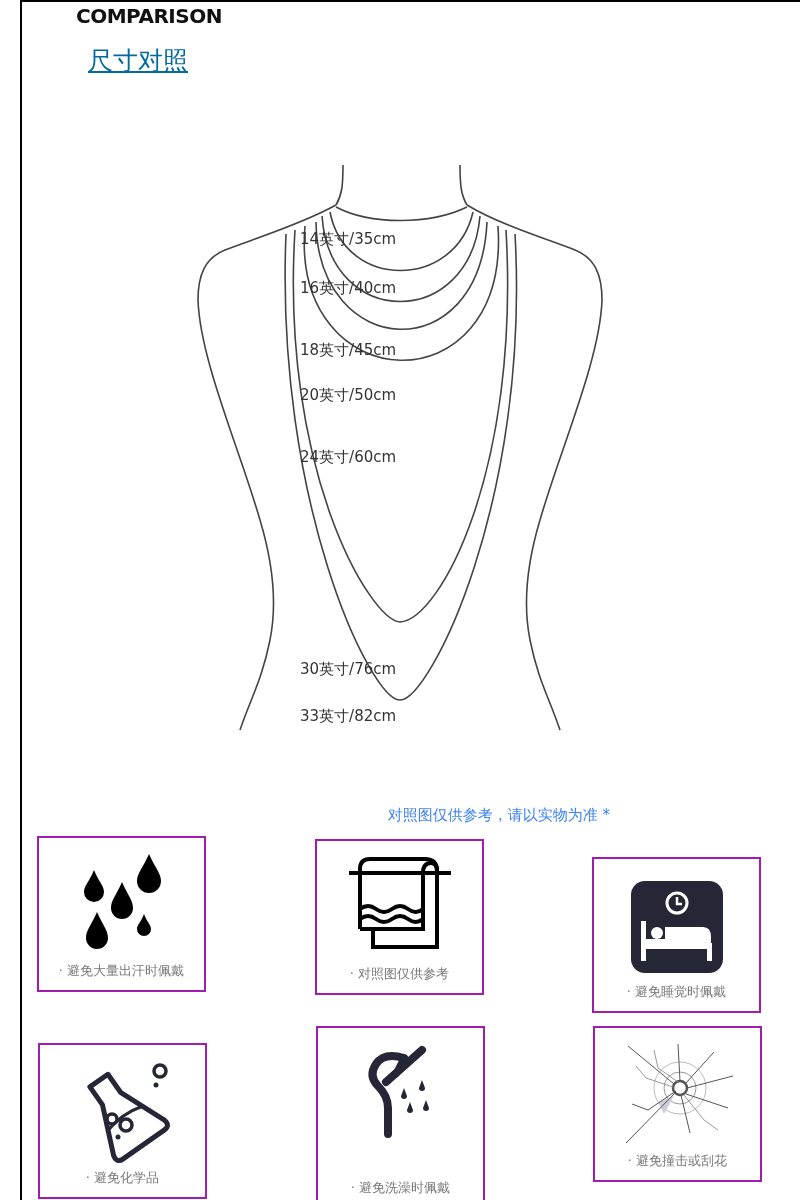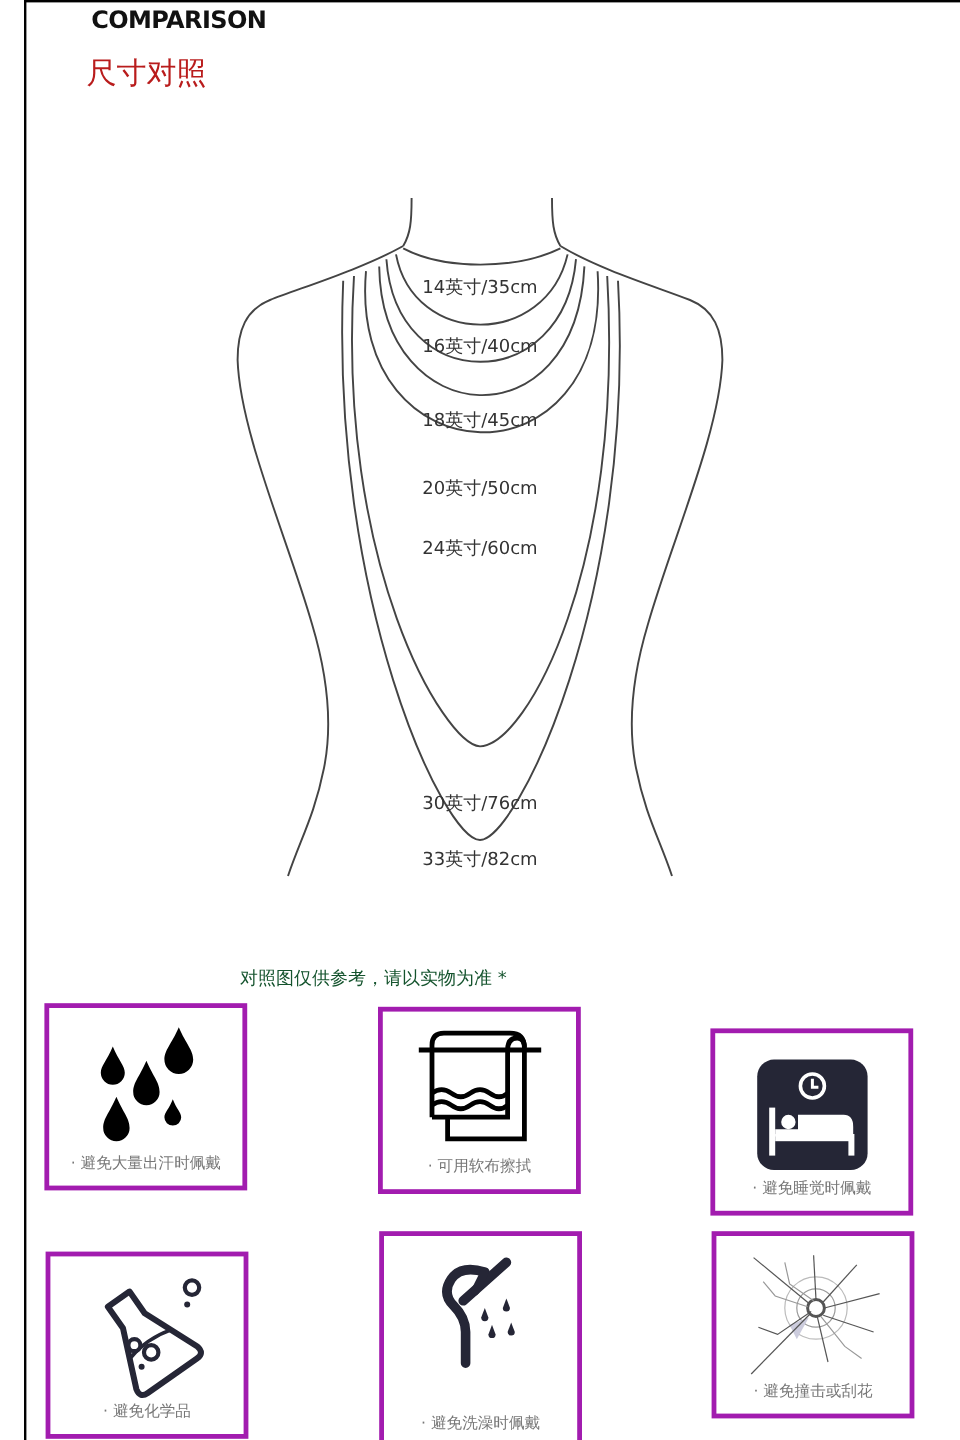--- a/index.html
+++ b/index.html
@@ -1,24 +1,24 @@
 <!DOCTYPE html>
 <html><head>
   <meta charset="utf-8">
   <style>
     html, body { margin:0; padding:0; background:#fff; }
     body { width:800px; height:1200px; position:relative; overflow:hidden; font-family:"DejaVu Sans","Liberation Sans",sans-serif; }
     .frame-top { position:absolute; left:21px; top:0; width:779px; height:2px; background:#000; }
     .frame-left { position:absolute; left:20px; top:0; width:2px; height:1200px; background:#000; }
     .title-en { position:absolute; left:76px; top:4px; font-family:"DejaVu Sans","Liberation Sans",sans-serif; font-weight:bold; font-size:20px; letter-spacing:-0.5px; color:#111; }
-    .title-cn { position:absolute; left:72px; top:44px; font-size:25px; color:#b91c1c; }
+    .title-cn { position:absolute; left:88px; top:44px; font-size:25px; color:#0369a1;text-decoration:underline; }
     .diagram { position:absolute; left:0; top:150px; width:800px; height:600px; }
-    .size-label { position:absolute; font-size:15px; color:#333; width:200px; text-align:center; left:300px; }
-    .note { position:absolute; left:200px; width:410px; top:806px; text-align:left; font-size:15px; color:#14532d; }
-    .card { position:absolute; border:4px solid #a21caf; background:#fff; box-sizing:border-box; }
+    .size-label { position:absolute; font-size:15px; color:#333; width:200px; text-align:left; left:300px; }
+    .note { position:absolute; left:200px; width:410px; top:806px; text-align:right; font-size:15px; color:#3b82f6; }
+    .card { position:absolute; border:2px solid #a21caf; background:#fff; box-sizing:border-box; }
     .card svg { position:absolute; left:50%; transform:translateX(-50%); }
     .card .cap { position:absolute; bottom:10px; left:0; right:0; text-align:center; font-size:13px; color:#777; }
   </style>
 </head>
 <body>
 
 <div class="frame-top"></div>
 <div class="frame-left"></div>
 
 <div class="title-en">COMPARISON</div>
@@ -44,21 +44,21 @@
   <path d="M305 226 C290 400 510 410 498 226"></path>
 
   <path d="M295 230 C280 470 370 620 400 622 C440 620 520 470 506 230"></path>
 
   <path d="M286 234 C275 500 370 700 400 700 C430 700 530 500 515 234"></path>
 </svg>
 
 <div class="size-label" style="top:230px">14英寸/35cm</div>
 <div class="size-label" style="top:279px">16英寸/40cm</div>
 <div class="size-label" style="top:341px">18英寸/45cm</div>
-<div class="size-label" style="top:398px">20英寸/50cm</div>
+<div class="size-label" style="top:386px">20英寸/50cm</div>
 <div class="size-label" style="top:448px">24英寸/60cm</div>
 <div class="size-label" style="top:660px">30英寸/76cm</div>
 <div class="size-label" style="top:707px">33英寸/82cm</div>
 
 <div class="note">对照图仅供参考，请以实物为准 *</div>
 
 <div class="card" style="left:37px; top:836px; width:169px; height:156px;">
   <svg width="110" height="110" viewBox="0 0 110 110" style="top:10px;" fill="#000">
     <path d="M27 22 C22 34 17 38 17 44 A10 10 0 0 0 37 44 C37 38 32 34 27 22Z"></path>
     <path d="M82 6 C76 20 70 25 70 33 A12 12 0 0 0 94 33 C94 25 88 20 82 6Z"></path>
@@ -71,21 +71,21 @@
 
 <div class="card" style="left:315px; top:839px; width:169px; height:156px;">
   <svg width="110" height="110" viewBox="0 0 110 110" style="top:10px;" fill="none" stroke="#000" stroke-width="4">
     <line x1="4" y1="22" x2="106" y2="22"></line>
     <path d="M15 78 V18 Q15 8 25 8 H80 Q92 8 92 20"></path>
     <path d="M78 22 Q78 12 86 12 Q92 12 92 20 V96 H28 V78"></path>
     <path d="M15 78 H78 V22"></path>
     <path d="M15 58 q8 -6 16 0 t16 0 t16 0 t15 0"></path>
     <path d="M15 68 q8 -6 16 0 t16 0 t16 0 t15 0"></path>
   </svg>
-  <div class="cap">· 可用软布擦拭</div>
+  <div class="cap">· 对照图仅供参考</div>
 </div>
 
 <div class="card" style="left:592px; top:857px; width:169px; height:156px;">
   <svg width="96" height="96" viewBox="0 0 96 96" style="top:20px;">
     <rect x="2" y="2" width="92" height="92" rx="14" fill="#252636"></rect>
     <circle cx="48" cy="24" r="10" fill="none" stroke="#fff" stroke-width="3"></circle>
     <path d="M48 18 V25 H53" stroke="#fff" stroke-width="2.5" fill="none"></path>
     <rect x="12" y="42" width="5" height="40" fill="#fff"></rect>
     <circle cx="28" cy="54" r="6" fill="#fff"></circle>
     <path d="M36 48 H74 Q82 48 82 58 V66 H17 V60 H36Z" fill="#fff"></path>

